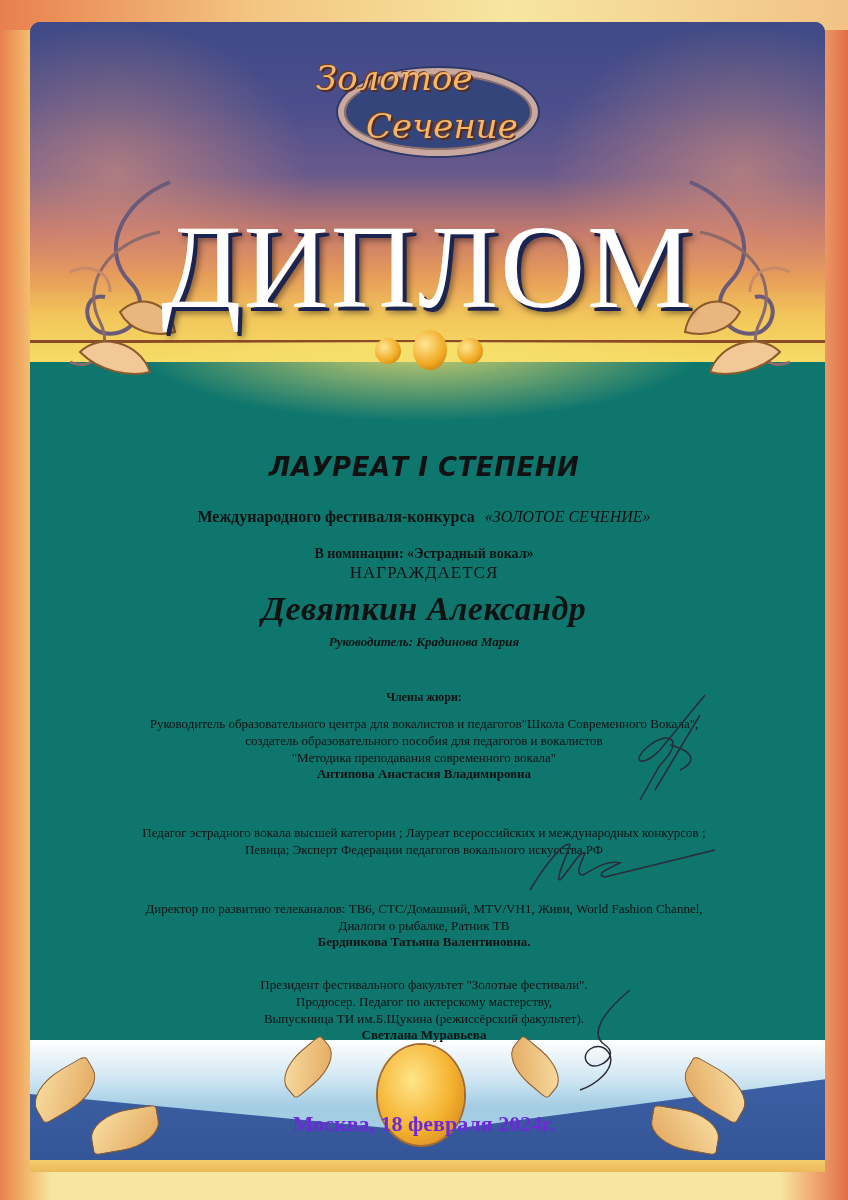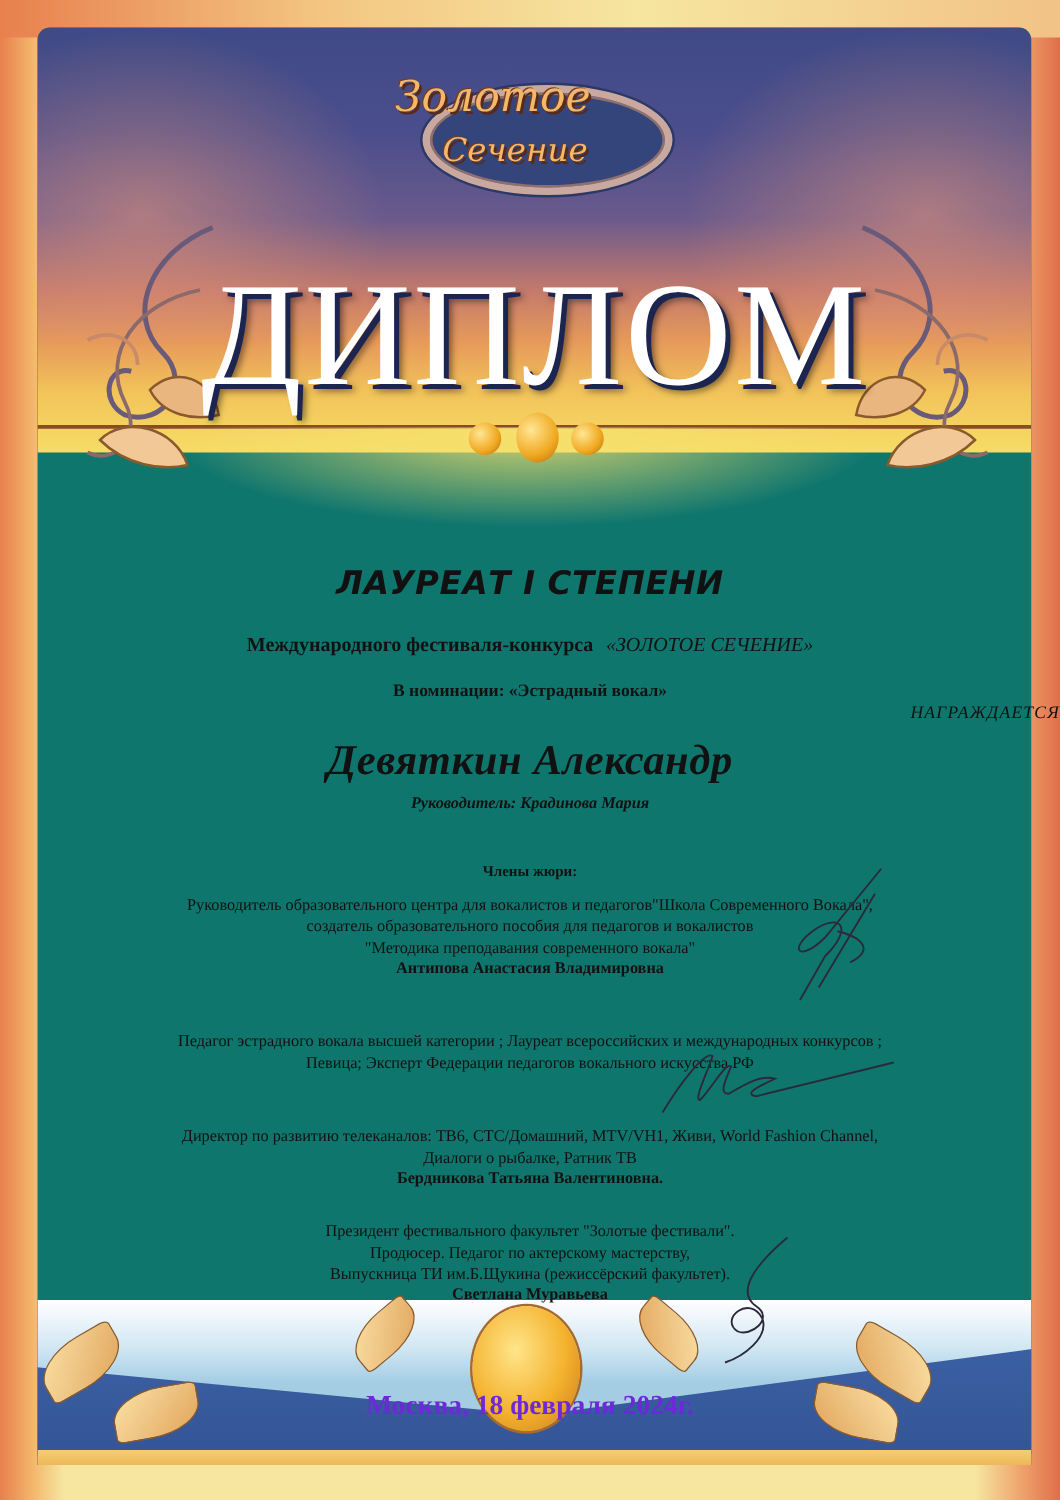--- a/index.html
+++ b/index.html
@@ -53,21 +53,21 @@
       border: 6px solid #c9a8a0; border-radius: 50%;
       background: #34457c;
       box-shadow: inset 0 0 0 2px #8e6f6a, 0 0 0 2px #2c3866;
     }
     .logo-line1, .logo-line2 {
       position: absolute; font-family: "DejaVu Serif", serif; font-style: italic;
       color: #f3b86a; text-shadow: 2px 2px 0 #5a2a18, -1px -1px 0 #7a3c1c;
       white-space: nowrap;
     }
     .logo-line1 { left: 8px; top: 8px; font-size: 34px; }
-    .logo-line2 { left: 46px; top: 56px; font-size: 26px; }
+    .logo-line2 { left: 58px; top: 56px; font-size: 34px; }
 
     
     .title {
       position: absolute; left: 0; top: 178px; width: 795px; text-align: center;
       font-family: "Liberation Serif", serif; font-size: 118px; letter-spacing: 2px;
       color: #ffffff;
       text-shadow: 4px 4px 0 #1c2450, 6px 6px 6px rgba(0,0,0,0.5);
     }
 
     
@@ -83,21 +83,21 @@
     .bead-2 { left: 38px; top: 0; width: 34px; height: 40px; }
     .bead-3 { left: 82px; top: 8px; width: 26px; height: 26px; }
 
     
     .content { position: absolute; left: 0; top: 0; width: 743px; height: 1200px; }
     .center { position: absolute; width: 848px; left: 0; text-align: center; color: #111; }
     .laureate { top: 452px; font-family: "DejaVu Sans", sans-serif; font-style: italic; font-weight: bold; font-size: 26px; letter-spacing: 0.5px; }
     .festival { top: 508px; font-weight: bold; font-size: 16px; }
     .festival .q { font-style: italic; font-weight: normal; margin-left: 10px; }
     .nomination { top: 546px; font-weight: bold; font-size: 14px; text-align: center; }
-    .awarded { top: 563px; font-style: italic; font-size: 14px; letter-spacing: 1px; text-align: right; }
+    .awarded { top: 563px; font-size: 17px; letter-spacing: 1px; }
     .name { top: 590px; font-style: italic; font-weight: bold; font-size: 34px; letter-spacing: 0.5px; }
     .supervisor { top: 634px; font-style: italic; font-weight: bold; font-size: 13px; }
 
     .jury-title { top: 690px; font-weight: bold; font-size: 12px; }
     .jury-line { font-size: 13px; line-height: 17px; }
     .jury-name { font-weight: bold; font-size: 13px; }
 
     .date {
       top: 1111px; font-weight: bold; font-size: 22px; color: #6d28d9;
     }

